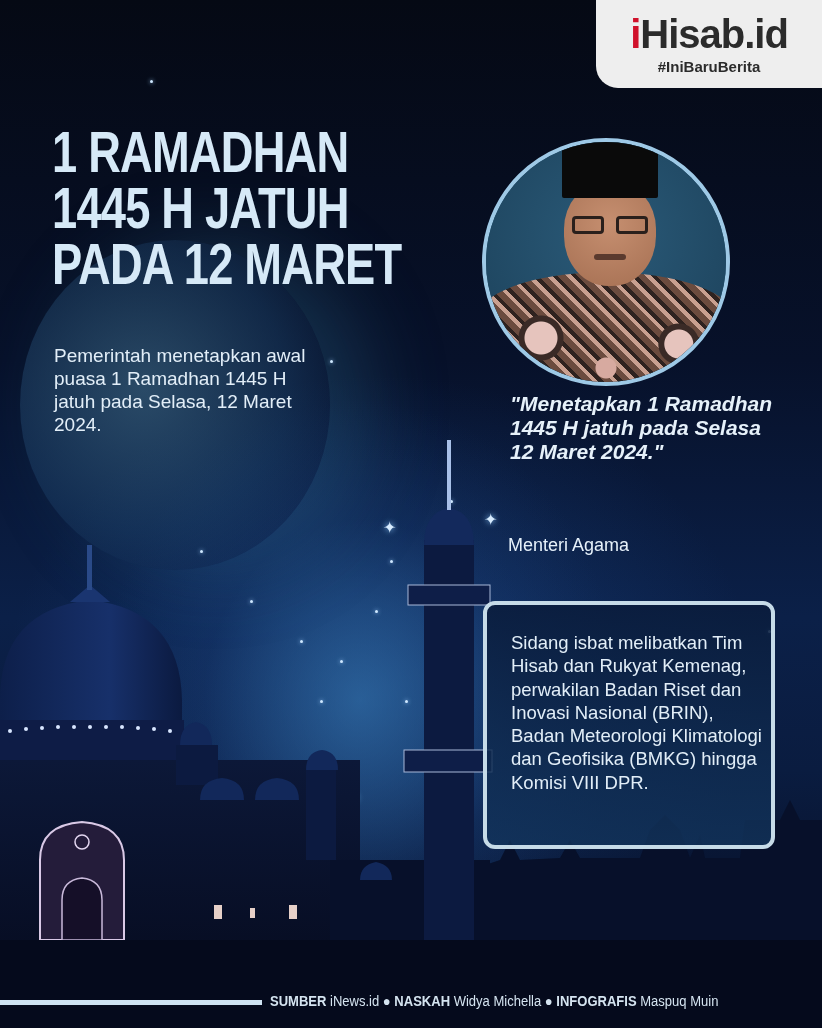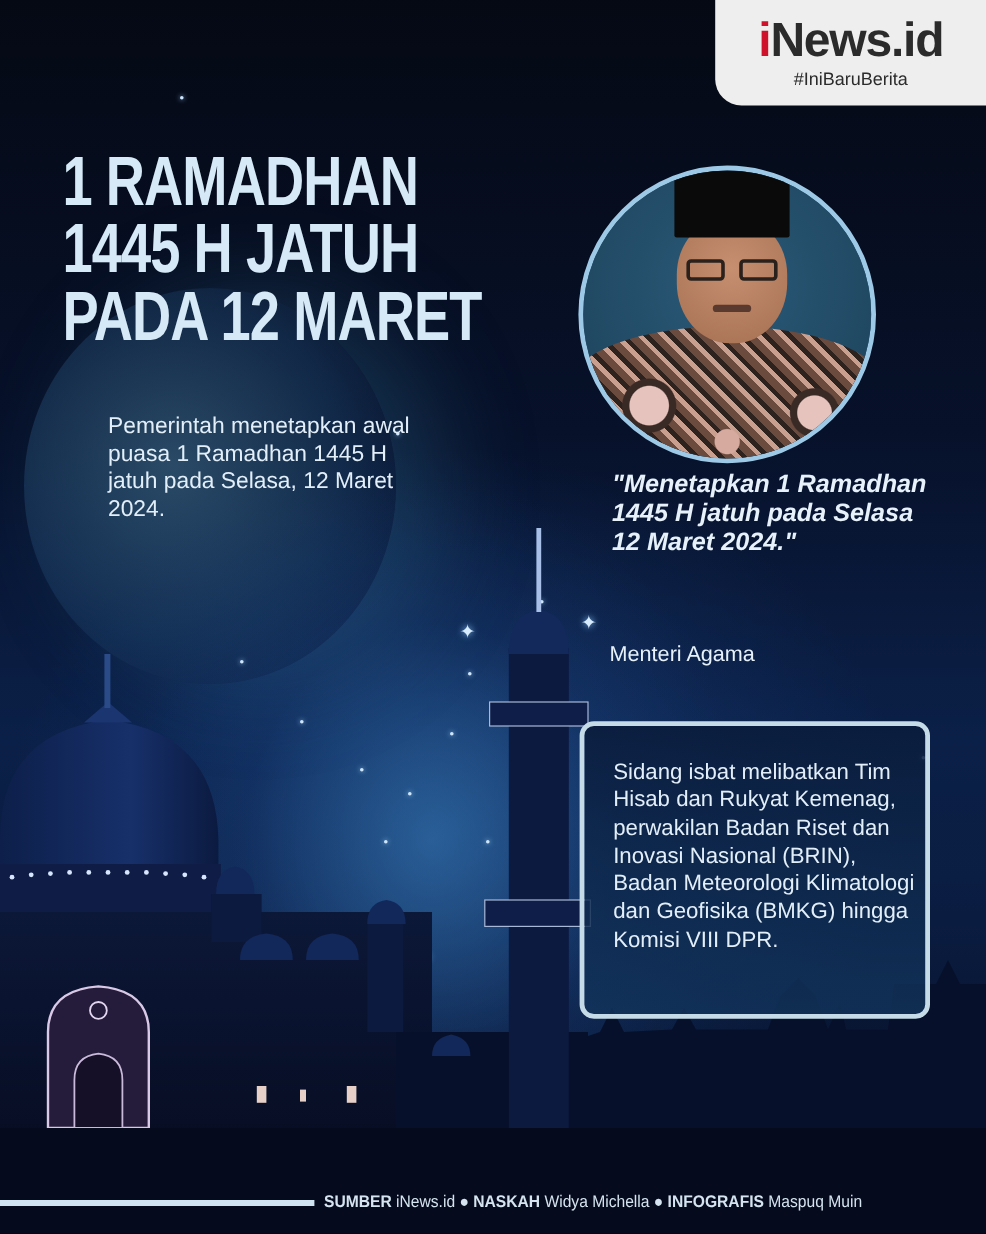--- a/index.html
+++ b/index.html
@@ -22,32 +22,32 @@
   .sparkle { position: absolute; color: #d8ecff; font-size: 16px; line-height: 1; text-shadow: 0 0 6px #8cc8ff; }
 
   
   .logo-box {
     position: absolute; right: 0; top: 0; width: 226px; height: 88px;
     background: #eeeeee; border-bottom-left-radius: 22px;
     display: flex; flex-direction: column; align-items: center; justify-content: center;
   }
   .logo-main { font-size: 40px; font-weight: bold; color: #2b2b2b; letter-spacing: -1px; line-height: 1; }
   .logo-main .i-red { color: #d0112b; }
-  .logo-tag { font-size: 15px; font-weight: normal; color: #2b2b2b; margin-top: 4px; }
+  .logo-tag { font-size: 15px; font-weight: bold; color: #2b2b2b; margin-top: 4px; }
 
   
   .headline {
     position: absolute; left: 52px; top: 124px; width: 420px;
     font-family: "Liberation Sans", sans-serif; font-weight: bold; color: #d6e9f7;
     font-size: 58px; line-height: 56px; letter-spacing: -1px;
     transform: scaleX(0.78); transform-origin: left top;
   }
   .headline div { white-space: nowrap; }
 
-  .body-text { position: absolute; left: 54px; color: #e2eef8; font-size: 19px; line-height: 23px; margin-left: 36px; }
+  .body-text { position: absolute; left: 54px; color: #e2eef8; font-size: 19px; line-height: 23px; }
   .p1 { top: 344px; width: 270px; }
   .p2 { top: 461px; width: 270px; }
 
   
   .portrait {
     position: absolute; left: 482px; top: 138px; width: 248px; height: 248px; border-radius: 50%;
     border: 4px solid #9ec9e6; overflow: hidden;
     background: #1f4a66;
   }
   .portrait .bg { position: absolute; inset: 0; background: radial-gradient(circle at 50% 40%, #2a5a78, #1b3f58); }
@@ -176,21 +176,21 @@
     <rect x="424" y="540" width="50" height="450" fill="#0c1a40"></rect>
     <path d="M424 545 Q424 512 449 508 Q474 512 474 545 Z" fill="#13295c"></path>
     <rect x="447" y="440" width="4" height="70" fill="#a8c0e8"></rect>
     <rect x="408" y="585" width="82" height="20" fill="#0e1e48" stroke="#a8b8d8" stroke-width="1"></rect>
     <rect x="404" y="750" width="88" height="22" fill="#0e1e48" stroke="#a8b8d8" stroke-width="1"></rect>
 
     <rect x="0" y="940" width="822" height="88" fill="#050a1c"></rect>
   </svg>
 
   <div class="logo-box">
-    <div class="logo-main"><span class="i-red">i</span><span>News.id</span></div>
+    <div class="logo-main"><span class="i-red">i</span><span>Hisab.id</span></div>
     <div class="logo-tag">#IniBaruBerita</div>
   </div>
 
   <div class="headline">
     <div>1 RAMADHAN</div>
     <div>1445 H JATUH</div>
     <div>PADA 12 MARET</div>
   </div>
 
   <p class="body-text p1">Pemerintah menetapkan awal puasa 1 Ramadhan 1445 H jatuh pada Selasa, 12 Maret 2024.</p>

